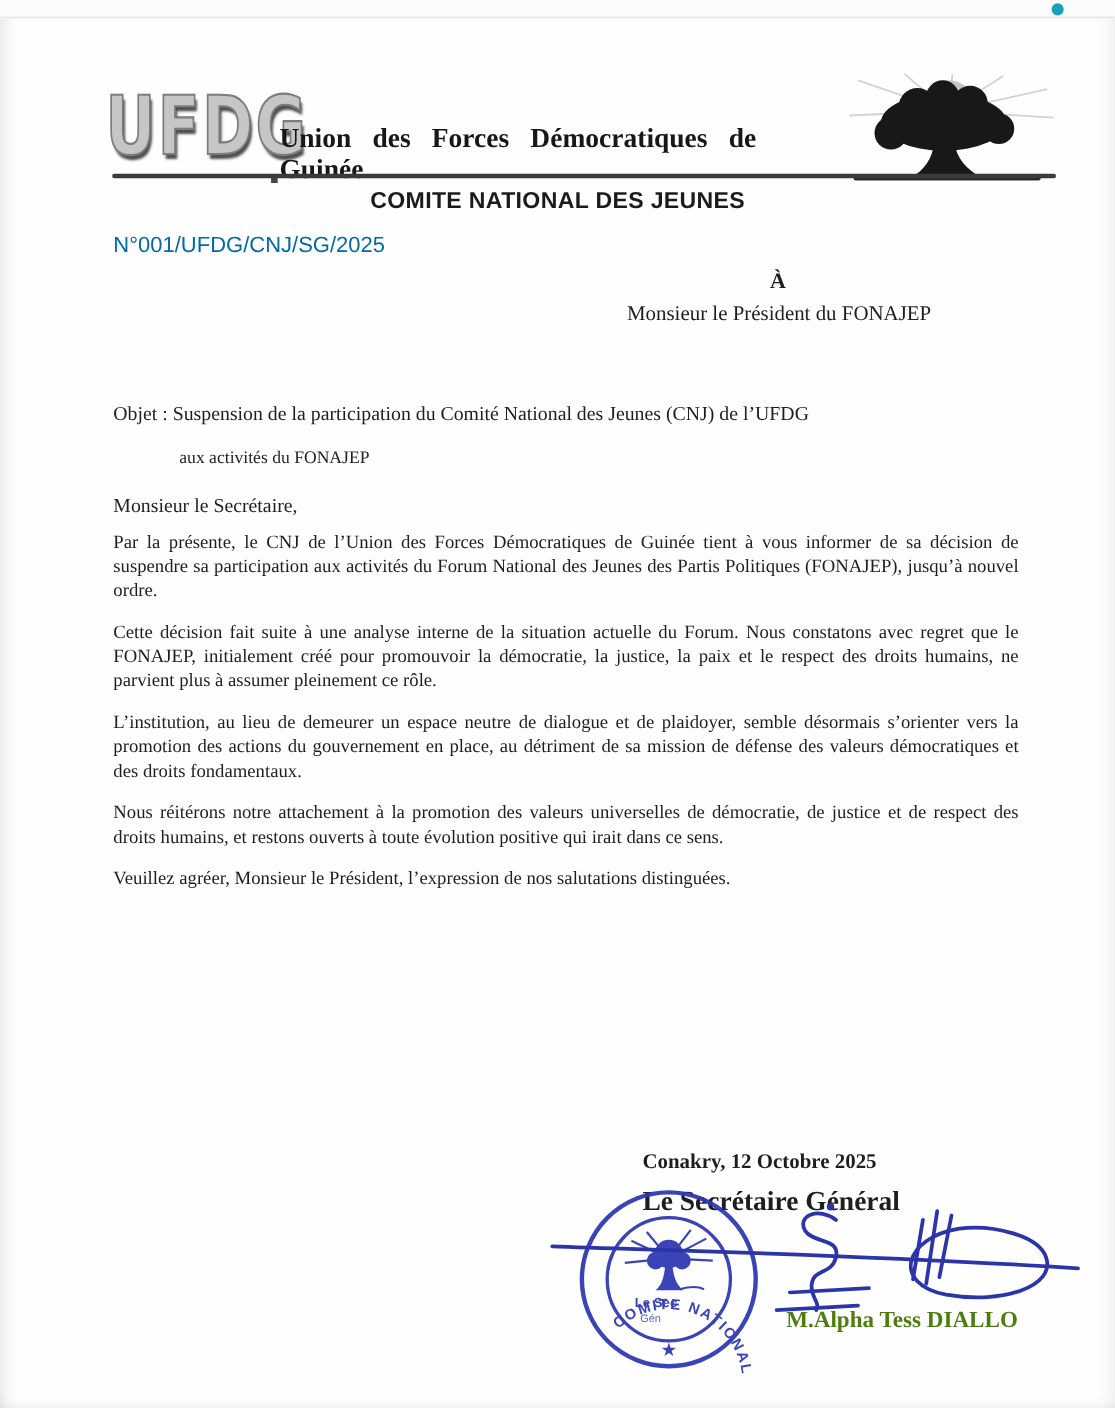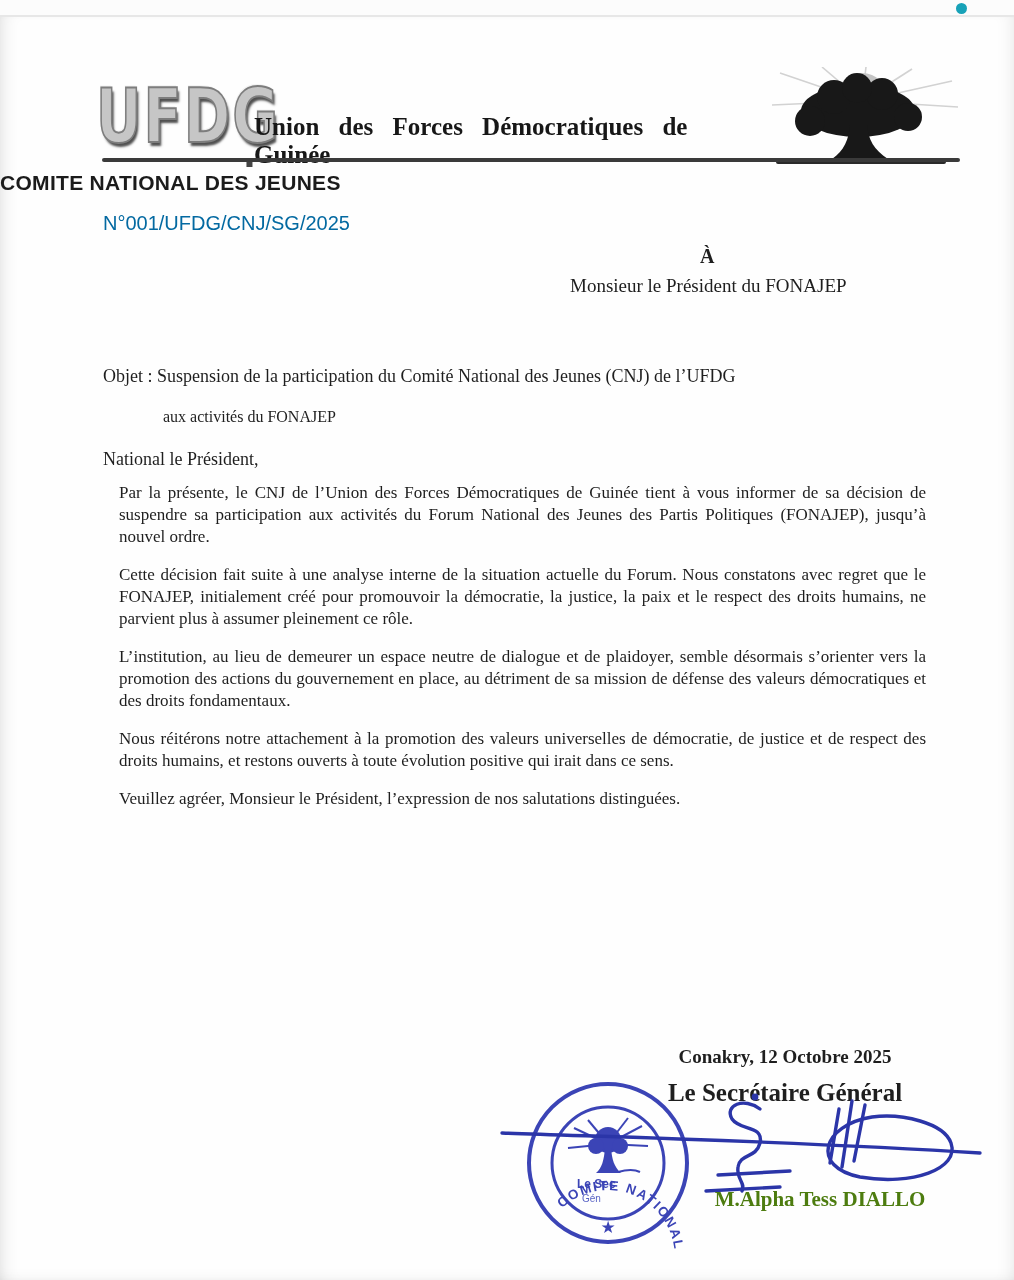--- a/index.html
+++ b/index.html
@@ -22,41 +22,41 @@
       font-weight:800;font-size:56px;letter-spacing:2px;transform:scaleY(1.32);transform-origin:top left;
       color:#c6c6c6;-webkit-text-stroke:1.5px #7d7d7d;
       text-shadow:2px 3px 2px #4f4f4f,-1px -1px 0 #f2f2f2;}
   .acronym-dot{position:absolute;left:243px;top:118px;font-size:34px;font-weight:bold;color:#444;
       font-family:"DejaVu Sans",sans-serif;}
   .org-name{position:absolute;left:254px;top:96px;width:520px;font-weight:bold;font-size:25px;
       word-spacing:13px;color:#171717;}
   .logo-box{position:absolute;left:762px;top:50px;width:198px;height:100px;}
   .letterhead-rule{position:absolute;left:102px;top:141px;width:858px;height:4px;background:#3a3a3a;
       border-radius:2px;}
-  .committee-title{position:absolute;left:0;top:154px;width:1014px;
+  .committee-title{position:absolute;left:0;top:154px;width:1014px;text-align:center;
       font-family:"Liberation Sans",sans-serif;font-weight:bold;font-size:21px;color:#1b1b1b;
       letter-spacing:.3px;}
 
   .reference-number{position:absolute;left:103px;top:195px;font-family:"Liberation Sans",sans-serif;
       font-size:20px;color:#0369a1;}
 
   .recipient-prefix{position:absolute;left:700px;top:228px;font-size:20px;font-weight:bold;}
   .recipient-name{position:absolute;left:570px;top:258px;font-size:19px;}
 
   .subject-line-1{position:absolute;left:103px;top:349px;font-size:18px;}
   .subject-line-2{position:absolute;left:163px;top:391px;font-size:16px;}
   .salutation{position:absolute;left:103px;top:432px;font-size:18px;}
 
   .body-text{position:absolute;left:103px;top:465px;width:823px;font-size:17px;line-height:22px;
       text-align:justify;}
-  .body-text p{margin:0 0 16px 16px;}
+  .body-text p{margin:0 0 16px 0;}
   .closing-line{margin-top:2px;}
 
   
-  .sig-block{position:absolute;left:620px;top:1029px;width:330px;text-align:center;}
+  .sig-block{position:absolute;left:584px;top:1029px;width:330px;}
   .place-date{font-weight:bold;font-size:19px;}
   .signatory-title{font-weight:bold;font-size:25px;margin-top:11px;}
   .signatory-name{position:absolute;left:660px;top:1170px;width:320px;text-align:center;
       font-weight:bold;font-size:21px;color:#4d7c0f;}
 
   .stamp-box{position:absolute;left:522px;top:1059px;width:172px;height:174px;opacity:.92;}
   .sig-scrawl{position:absolute;left:492px;top:1070px;width:502px;height:118px;}
 </style>
 </head>
 <body>
@@ -99,21 +99,21 @@
 
   <div class="letterhead-rule"></div>
   <div class="committee-title">COMITE NATIONAL DES JEUNES</div>
 
   <div class="reference-number">N°001/UFDG/CNJ/SG/2025</div>
   <div class="recipient-prefix">À</div>
   <div class="recipient-name">Monsieur le Président du FONAJEP</div>
 
   <div class="subject-line-1">Objet : Suspension de la participation du Comité National des Jeunes (CNJ) de l’UFDG</div>
   <div class="subject-line-2">aux activités du FONAJEP</div>
-  <div class="salutation">National le Président,</div>
+  <div class="salutation">Monsieur le Secrétaire,</div>
 
   <div class="body-text">
     <p>Par la présente, le CNJ de l’Union des Forces Démocratiques de Guinée tient à vous informer de sa décision de suspendre sa participation aux activités du Forum National des Jeunes des Partis Politiques (FONAJEP), jusqu’à nouvel ordre.</p>
     <p>Cette décision fait suite à une analyse interne de la situation actuelle du Forum. Nous constatons avec regret que le FONAJEP, initialement créé pour promouvoir la démocratie, la justice, la paix et le respect des droits humains, ne parvient plus à assumer pleinement ce rôle.</p>
     <p>L’institution, au lieu de demeurer un espace neutre de dialogue et de plaidoyer, semble désormais s’orienter vers la promotion des actions du gouvernement en place, au détriment de sa mission de défense des valeurs démocratiques et des droits fondamentaux.</p>
     <p>Nous réitérons notre attachement à la promotion des valeurs universelles de démocratie, de justice et de respect des droits humains, et restons ouverts à toute évolution positive qui irait dans ce sens.</p>
     <p class="closing-line">Veuillez agréer, Monsieur le Président, l’expression de nos salutations distinguées.</p>
   </div>
 
   <div class="sig-block">

